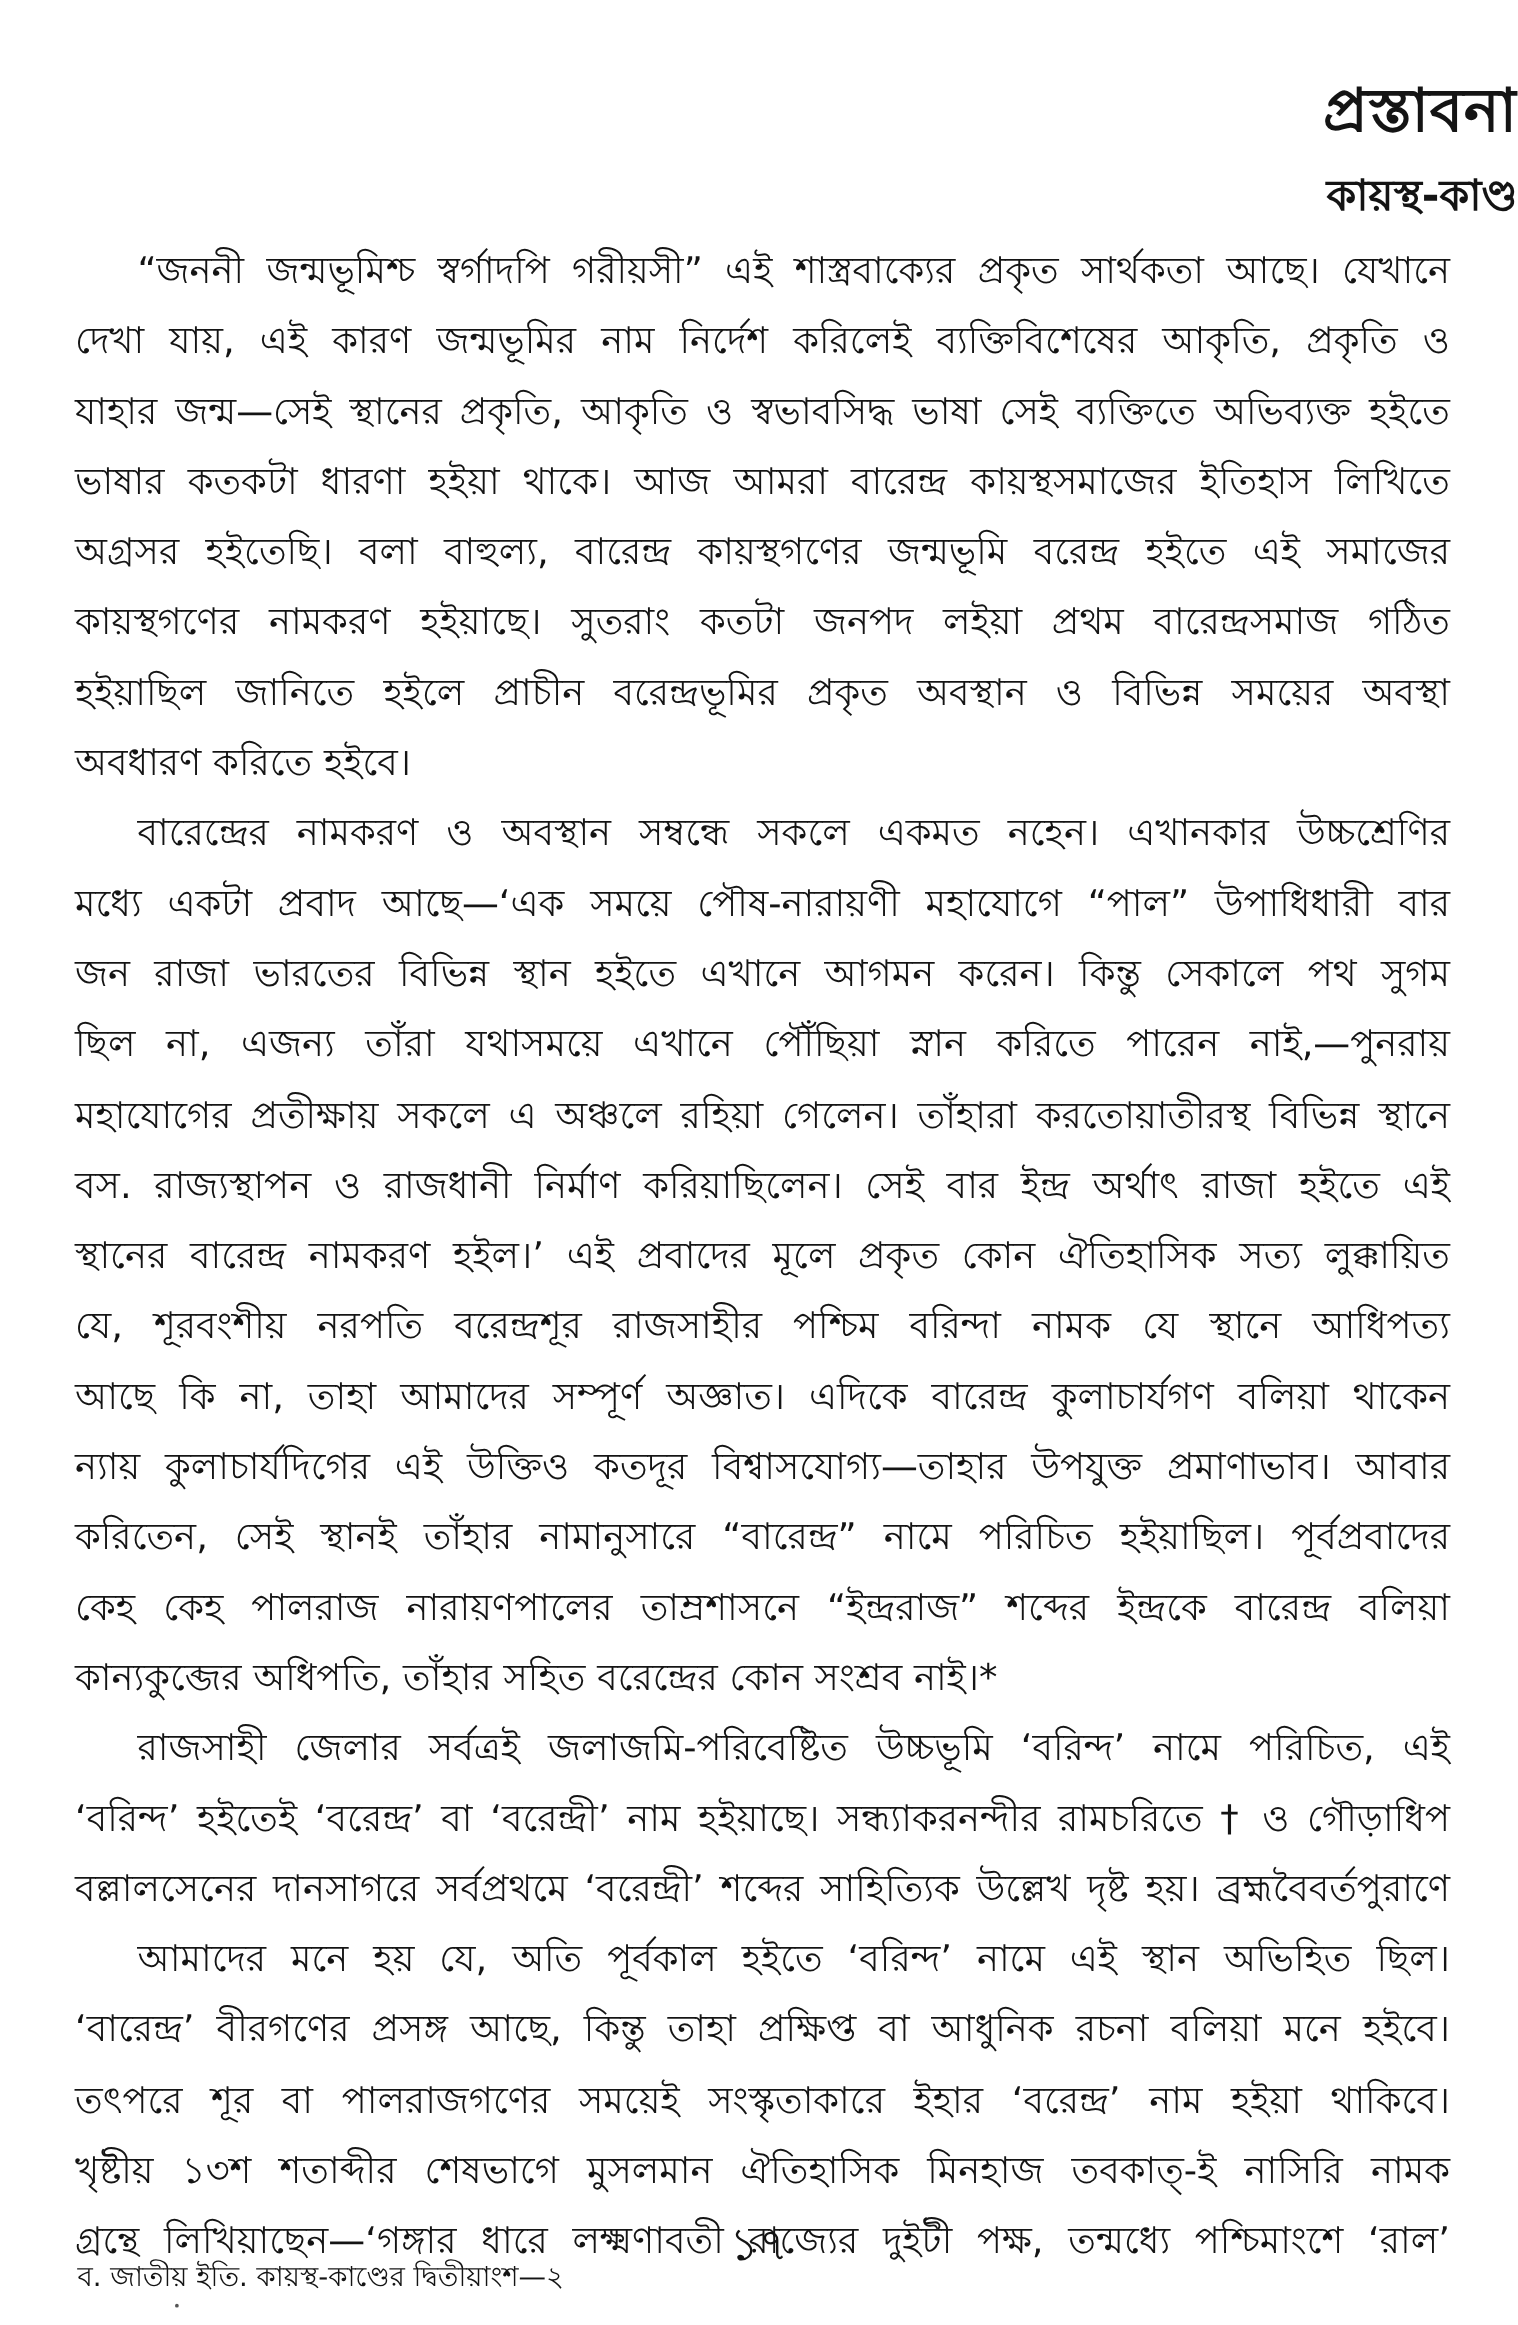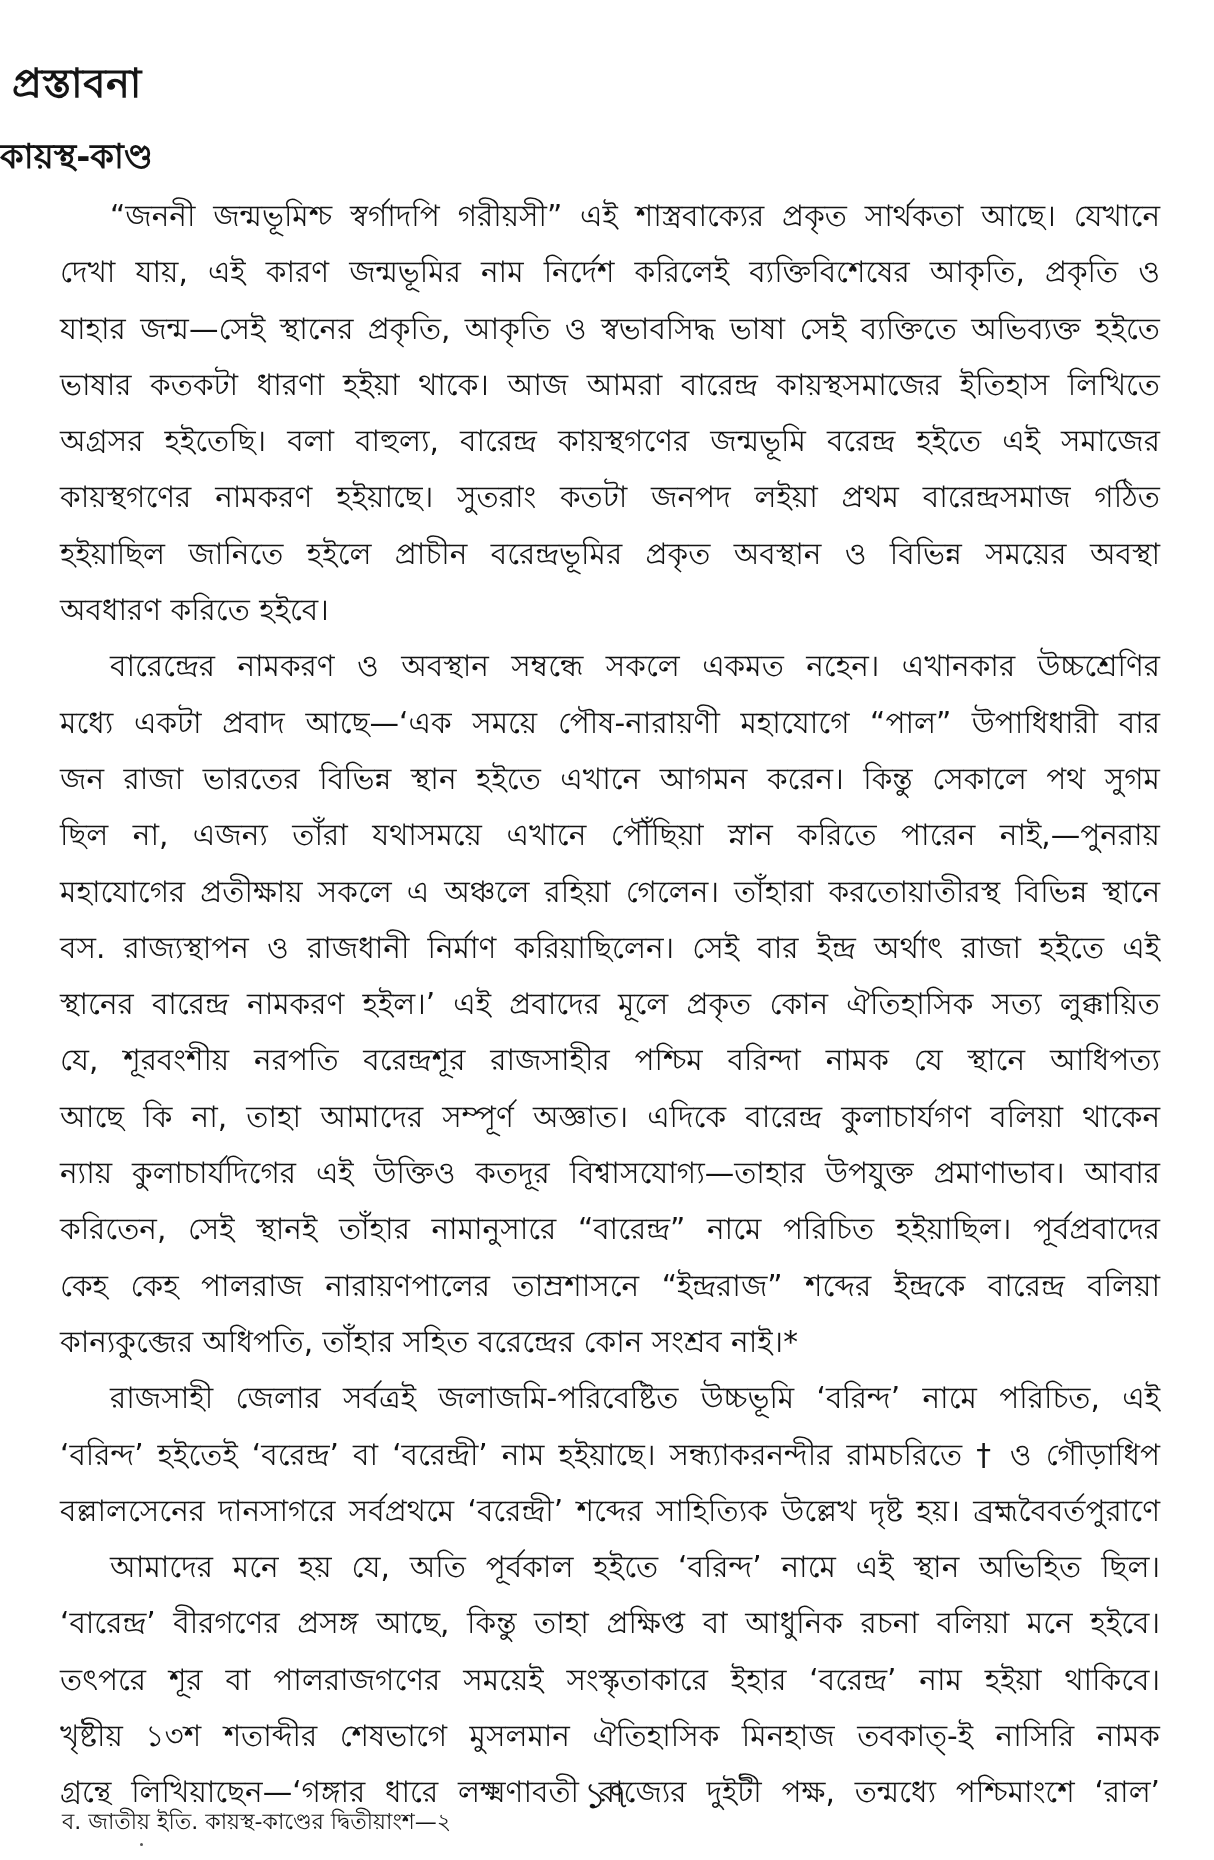--- a/index.html
+++ b/index.html
@@ -2,26 +2,26 @@
 <html><head>
 <meta charset="utf-8">
 <style>
   html, body { margin: 0; padding: 0; background: #ffffff; }
   body {
     width: 1214px; height: 1860px; position: relative; overflow: hidden;
     font-family: "DejaVu Sans", "Liberation Sans", sans-serif;
     color: #141414;
   }
   .title {
-    position: absolute; left: 12px; right: 0; top: 52px;
-    text-align: left; font-size: 40px; font-weight: bold; letter-spacing: 0.5px;
+    position: absolute; left: 0; right: 0; top: 52px;
+    text-align: right; font-size: 48px; font-weight: bold; letter-spacing: 0.5px;
   }
   .subtitle {
     position: absolute; left: 0; right: 0; top: 130px;
-    text-align: left; font-size: 34px; font-weight: bold;
+    text-align: right; font-size: 34px; font-weight: bold;
   }
   .body-text {
     position: absolute; left: 60px; top: 188px; width: 1100px;
     font-size: 29.5px; line-height: 56.3px;
   }
   .line {
     display: block; white-space: nowrap; text-align: justify;
     text-align-last: justify; height: 56.3px; overflow: visible;
   }
   .line.indent { padding-left: 50px; }

